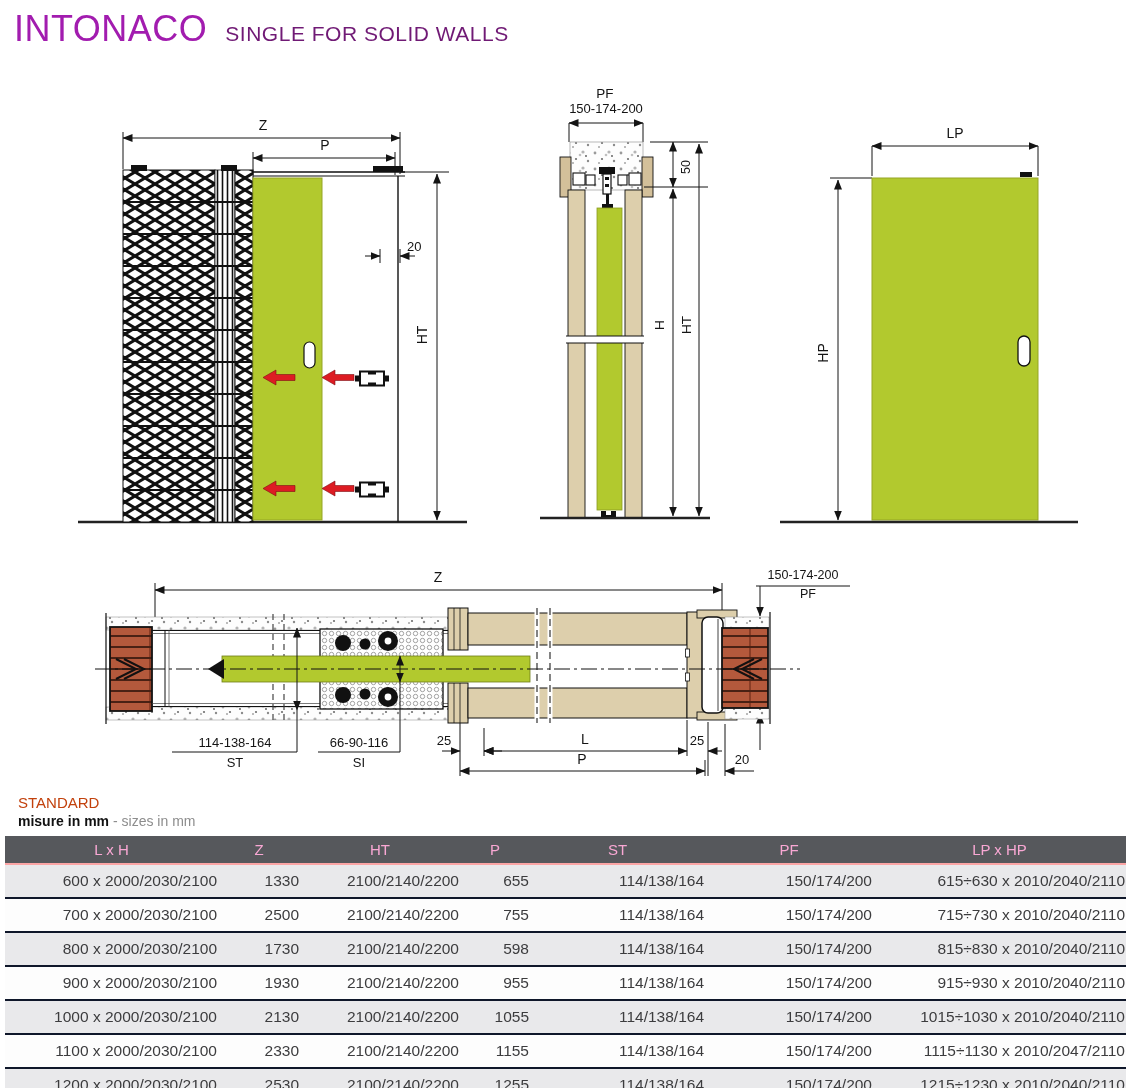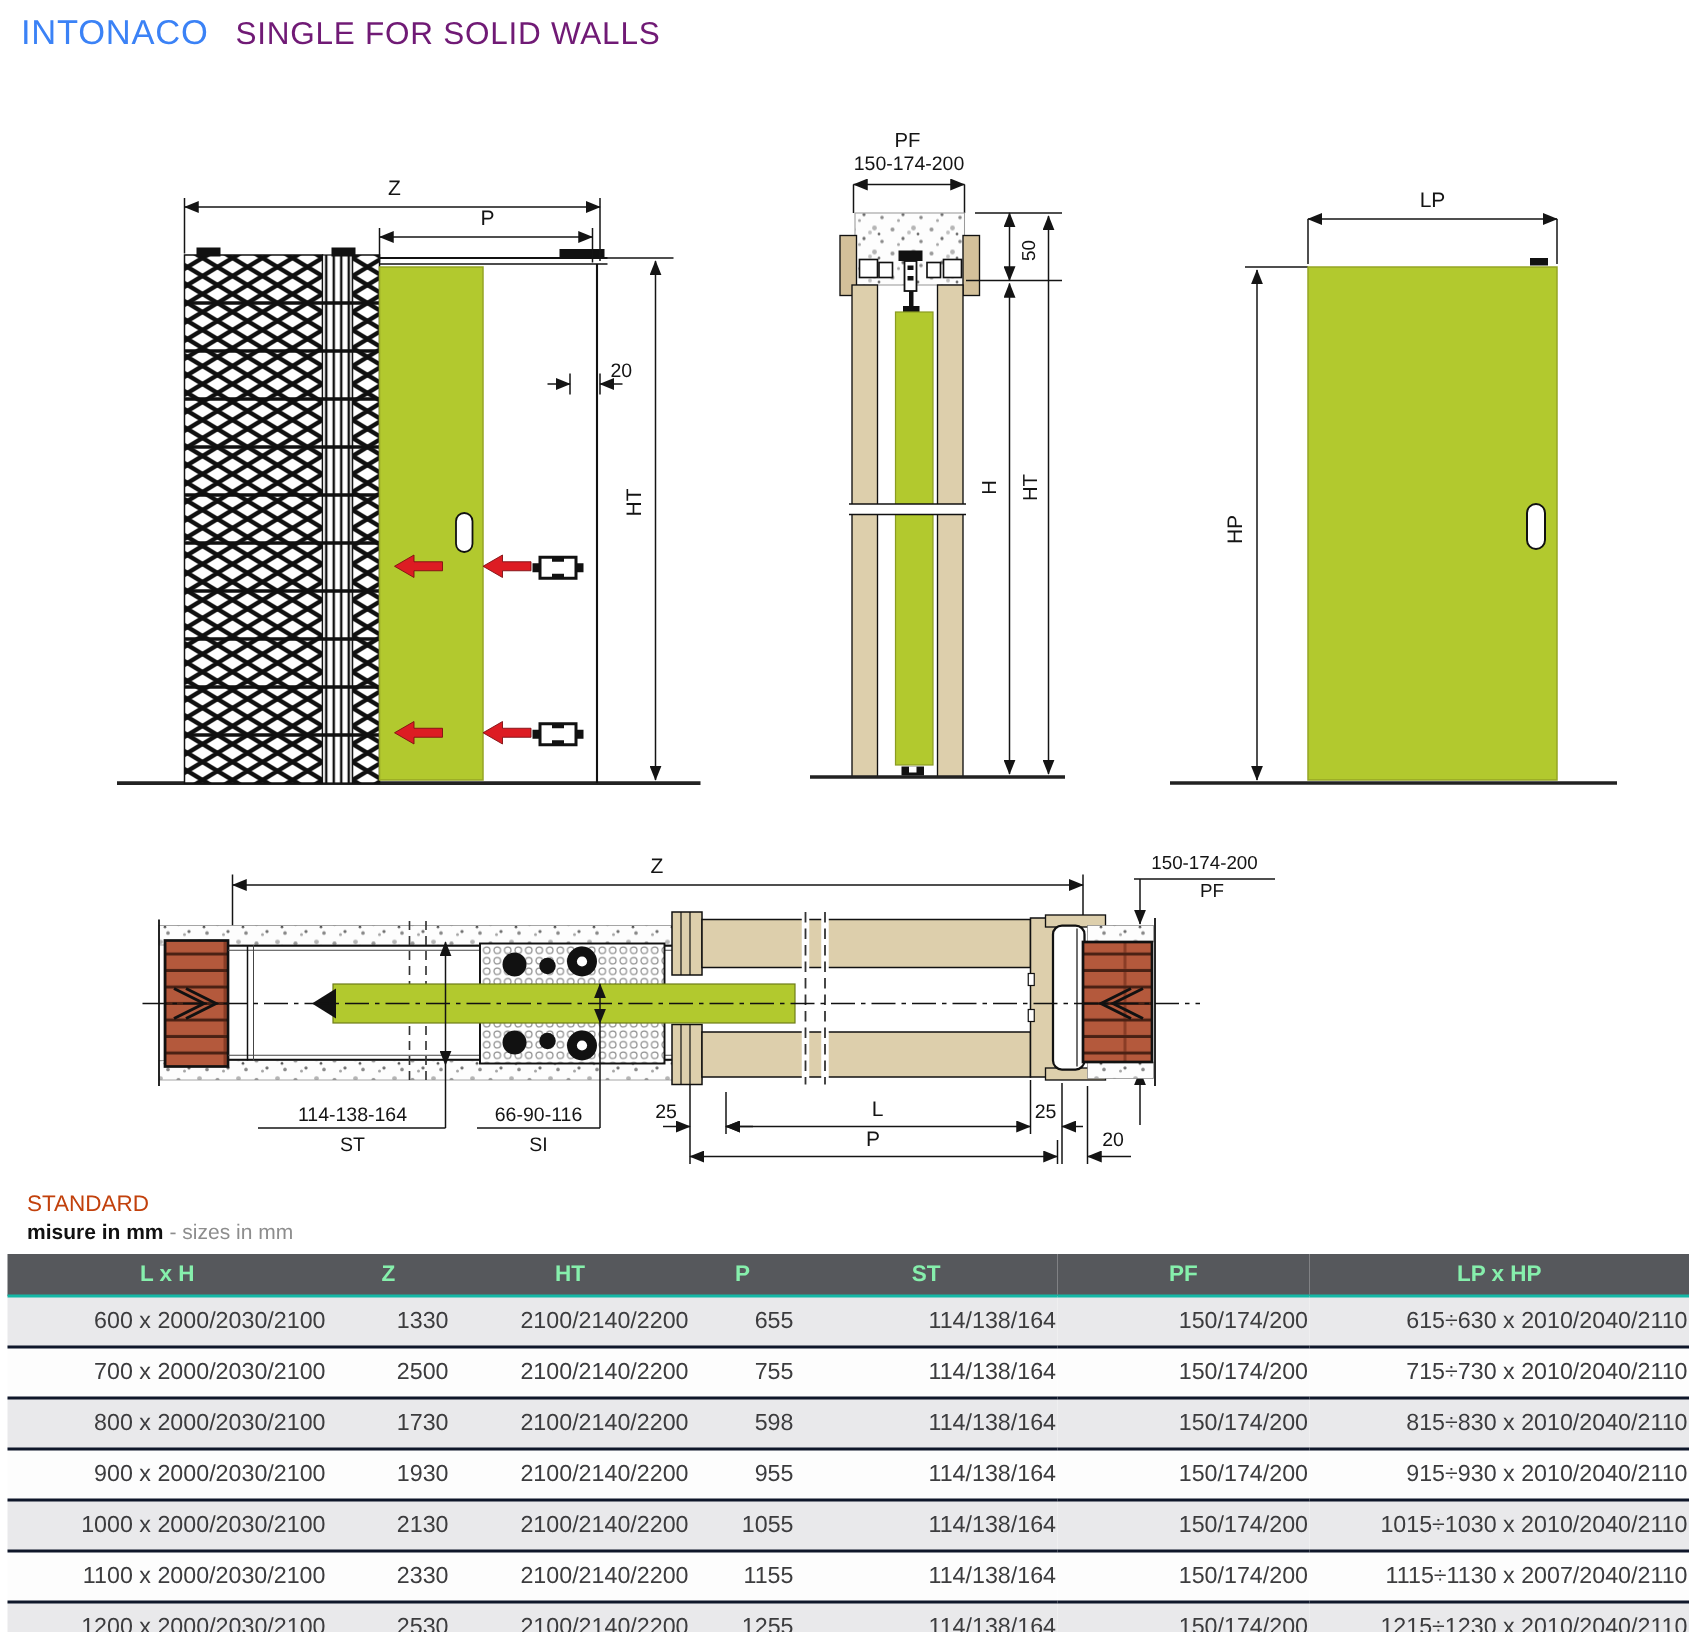--- a/index.html
+++ b/index.html
@@ -1,29 +1,29 @@
 <!DOCTYPE html>
 <html><head>
 <meta charset="utf-8">
 <style>
   html,body{margin:0;padding:0;background:#fff;}
   .sheet{position:relative;width:1131px;height:1088px;background:#fff;overflow:hidden;
          font-family:"Liberation Sans", sans-serif;}
   .titlebar{position:absolute;left:14px;top:8px;display:flex;align-items:baseline;gap:18px;white-space:nowrap;}
-  .title{font-size:23px;letter-spacing:.5px;color:#3b82f6;font-weight:500;}
+  .title{font-size:36px;letter-spacing:.5px;color:#a21caf;font-weight:500;}
   .subtitle{font-size:21px;letter-spacing:.5px;color:#701a75;font-weight:400;}
   svg{position:absolute;overflow:visible;}
   svg text{font-family:"Liberation Sans", sans-serif;fill:#141414;}
   .std-head{position:absolute;left:18px;top:794px;font-size:15px;font-weight:normal;color:#c2410c;}
   .std-note{position:absolute;left:18px;top:813px;font-size:14px;color:#222;}
   .std-note .b{font-weight:bold;color:#111;}
   .std-note .l{font-weight:400;color:#8d8d8d;margin-left:4px;}
   table.sizes{position:absolute;left:5px;top:836px;width:1121px;border-collapse:collapse;table-layout:fixed;}
-  table.sizes th{background:#56585c;color:#86efac;font-size:15px;font-weight:bold;height:25px;
-                 border-bottom:2px solid #14b8a6;}
+  table.sizes th{background:#56585c;color:#f9a8d4;font-size:15px;font-weight:normal;height:25px;
+                 border-bottom:2px solid #fca5a5;}
   table.sizes td{font-size:15.5px;color:#3c3c3e;height:30px;text-align:right;font-weight:400;}
   table.sizes tbody tr{border-top:2px solid #0f172a;}
   table.sizes tbody tr:first-child{border-top:none;}
   table.sizes tbody tr:last-child{border-bottom:3px solid #47484b;}
   table.sizes tbody tr:nth-child(odd){background:#e9e9eb;}
   table.sizes tbody tr:nth-child(even){background:#fdfdfd;}
 </style>
 </head>
 <body>
 
@@ -439,21 +439,21 @@
           <td>150/174/200</td>
           <td>1015÷1030 x 2010/2040/2110</td>
       </tr>
       <tr>
         <td>1100 x 2000/2030/2100</td>
           <td>2330</td>
           <td>2100/2140/2200</td>
           <td>1155</td>
           <td>114/138/164</td>
           <td>150/174/200</td>
-          <td>1115÷1130 x 2007/2040/2110</td>
+          <td>1115÷1130 x 2010/2047/2110</td>
       </tr>
       <tr>
         <td>1200 x 2000/2030/2100</td>
           <td>2530</td>
           <td>2100/2140/2200</td>
           <td>1255</td>
           <td>114/138/164</td>
           <td>150/174/200</td>
           <td>1215÷1230 x 2010/2040/2110</td>
       </tr>

